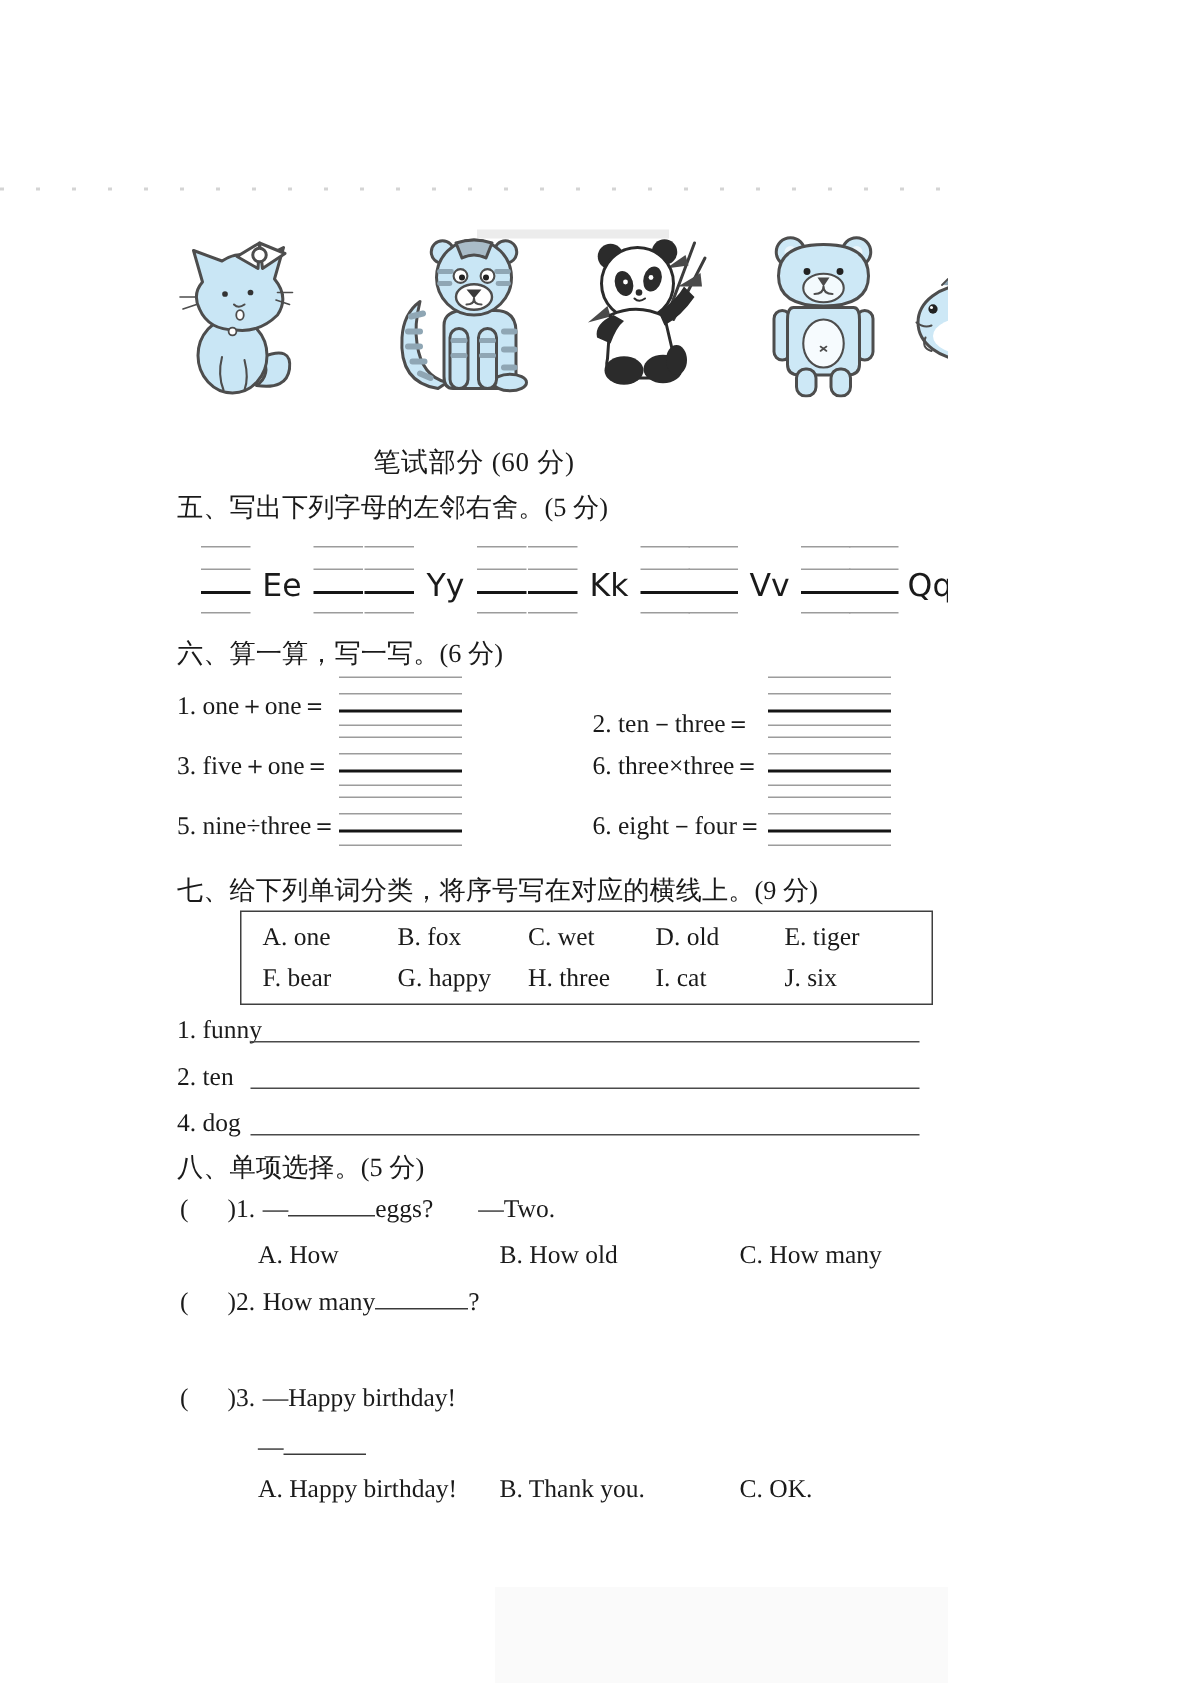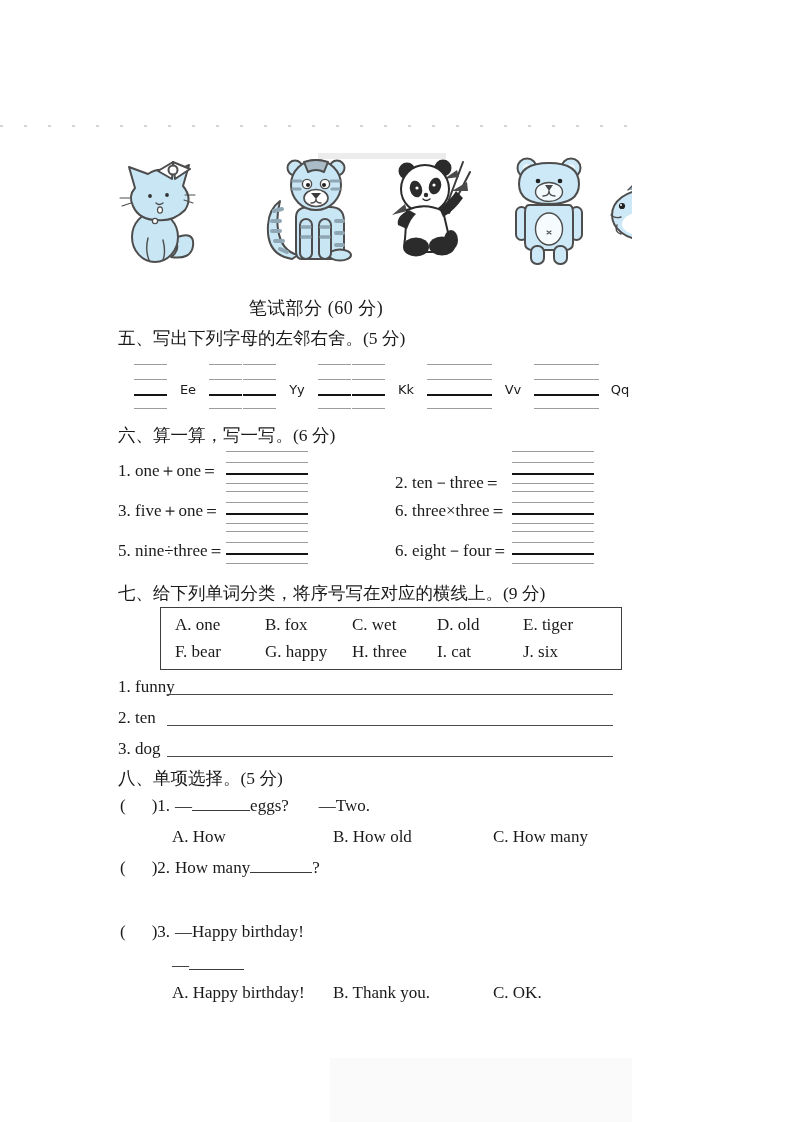--- a/index.html
+++ b/index.html
@@ -25,21 +25,21 @@
   .flm{width:82px;height:33px;}
   .flm i:nth-child(1){top:0;}
   .flm i:nth-child(2){top:11px;}
   .flm i:nth-child(3){top:22px;border-top:2px solid #151515;}
   .flm i:nth-child(4){top:32px;}
 
   .letter-group{position:absolute;top:364px;width:108px;height:47px;}
   .letter-group .flg.l{left:0;top:0;}
   .letter-group .flg.r{left:75px;top:0;}
   .letter-group .letter{position:absolute;left:33px;top:15px;width:42px;text-align:center;
-        font-family:"DejaVu Sans",sans-serif;font-size:13px;line-height:22px;}
+        font-family:"DejaVu Sans",sans-serif;font-size:21px;line-height:22px;}
 
   .math-label{position:absolute;line-height:22px;white-space:nowrap;}
 
   .wordbox{position:absolute;left:160px;top:607px;width:462px;height:63px;border:1.4px solid #3f3f3f;
         box-sizing:border-box;display:grid;grid-template-columns:90px 87px 85px 86px 1fr;
         align-content:space-evenly;padding-left:14px;}
   .wordbox span{white-space:nowrap;line-height:22px;}
 
   .cls-row{position:absolute;left:118px;width:495px;height:24px;}
   .cls-row .lbl{position:absolute;left:0;line-height:22px;white-space:nowrap;}
@@ -326,21 +326,21 @@
 
   <div class="cls-row" style="top:676px;">
     <span class="lbl">1. funny</span>
     <span class="line"></span>
   </div>
   <div class="cls-row" style="top:707px;">
     <span class="lbl">2. ten</span>
     <span class="line"></span>
   </div>
   <div class="cls-row" style="top:738px;">
-    <span class="lbl">3. dog</span>
+    <span class="lbl">4. dog</span>
     <span class="line"></span>
   </div>
 
   <div class="sec-title" style="top:766px;">八、单项选择。(5 分)</div>
 
   <div class="q-row" style="top:795px;">
     <span>(</span><span class="psp"></span><span class="num">)1.</span><span>—</span><span class="blank w58"></span><span>eggs?</span><span class="gap30"></span><span>—Two.</span>
   </div>
   <div class="opts" style="top:826px;">
     <span class="opt-a">A. How</span>

